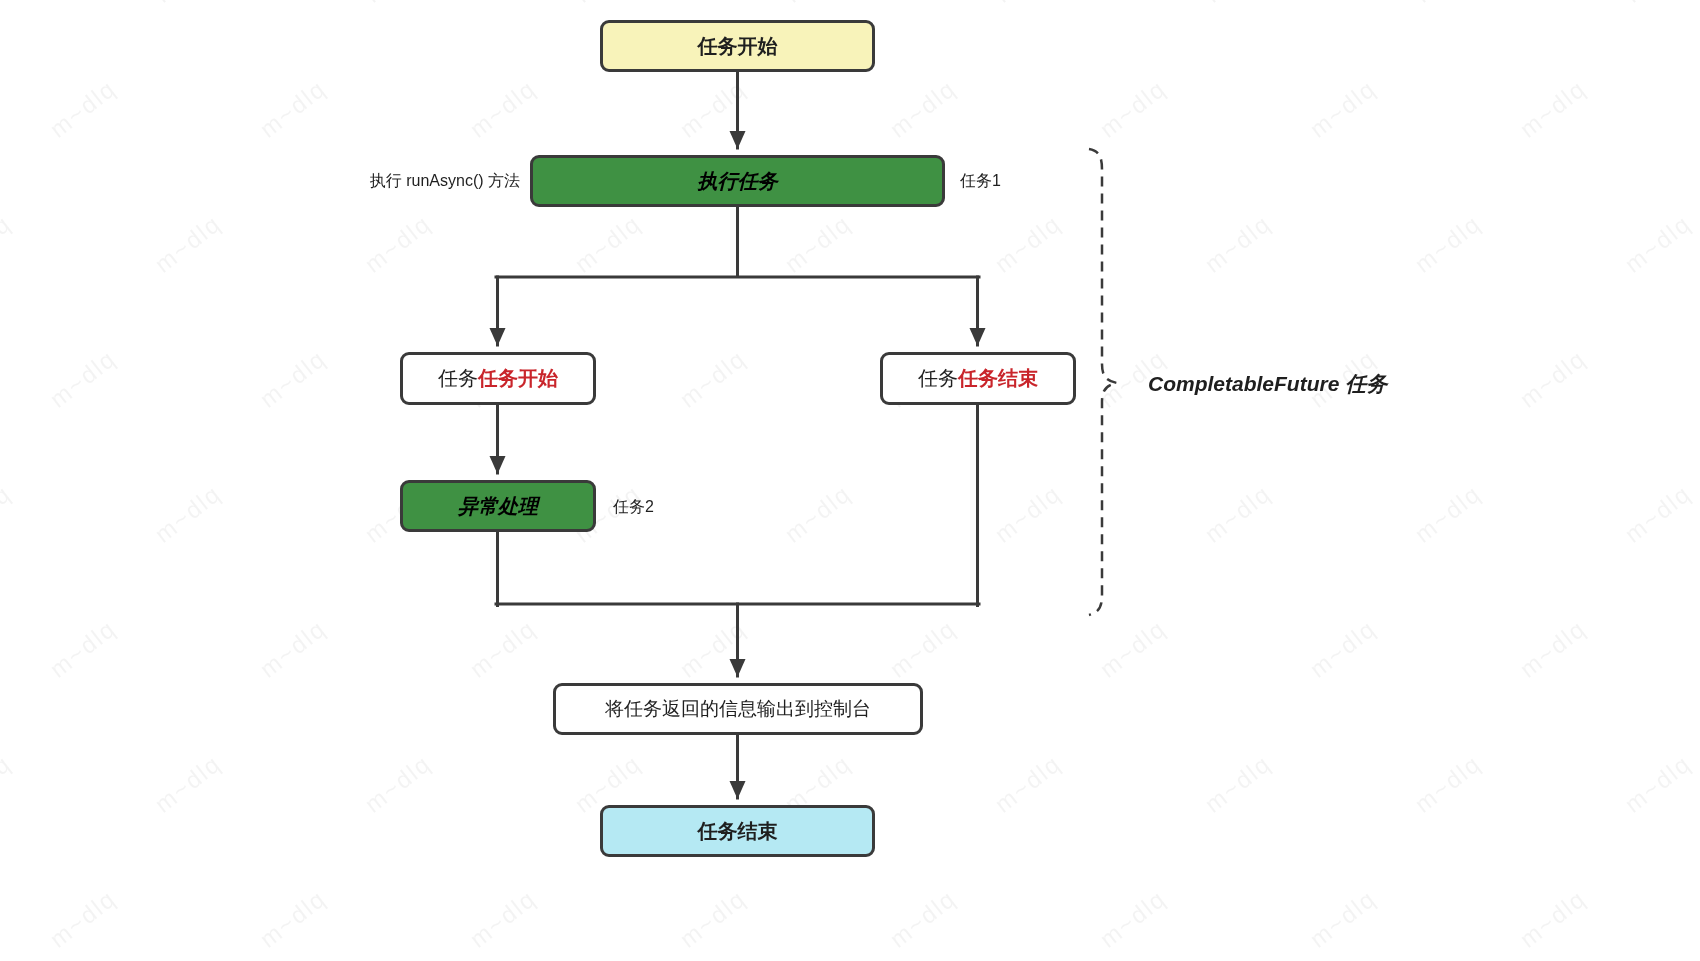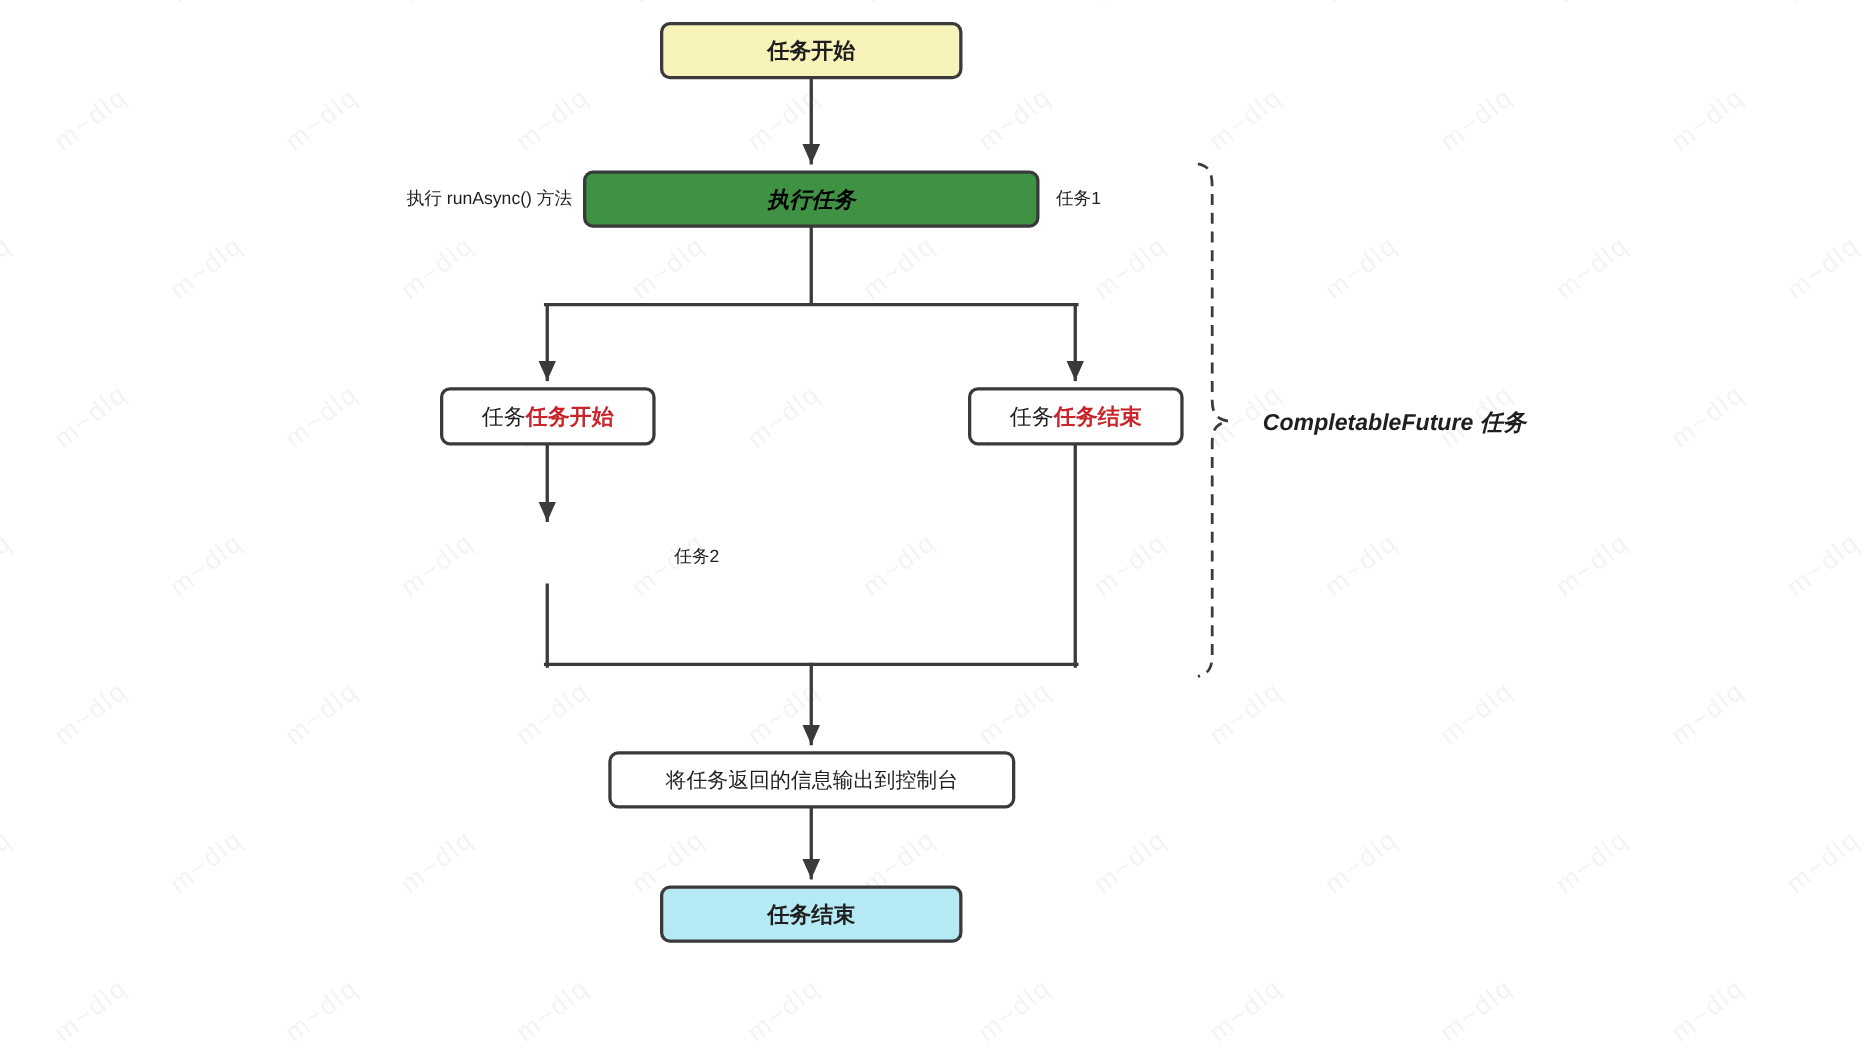--- a/index.html
+++ b/index.html
@@ -155,20 +155,23 @@
 
   <div class="node plain" style="left:400px;top:352px;width:196px;height:53px;">
     <span>任务</span><span class="hl">任务开始</span>
   </div>
 
   <div class="node plain" style="left:880px;top:352px;width:196px;height:53px;">
     <span>任务</span><span class="hl">任务结束</span>
   </div>
 
 
+  <div class="node green" style="left:400px;top:480px;width:196px;height:52px;">
+    <span>异常处理</span>
+  </div>
 
   <div class="side-label" style="left:613px;top:492px;">任务2</div>
 
   <div class="node plain" style="left:553px;top:683px;width:370px;height:52px;font-size:19px;">
     <span>将任务返回的信息输出到控制台</span>
   </div>
 
   <div class="node end" style="left:600px;top:805px;width:275px;height:52px;">
     <span>任务结束</span>
   </div>

